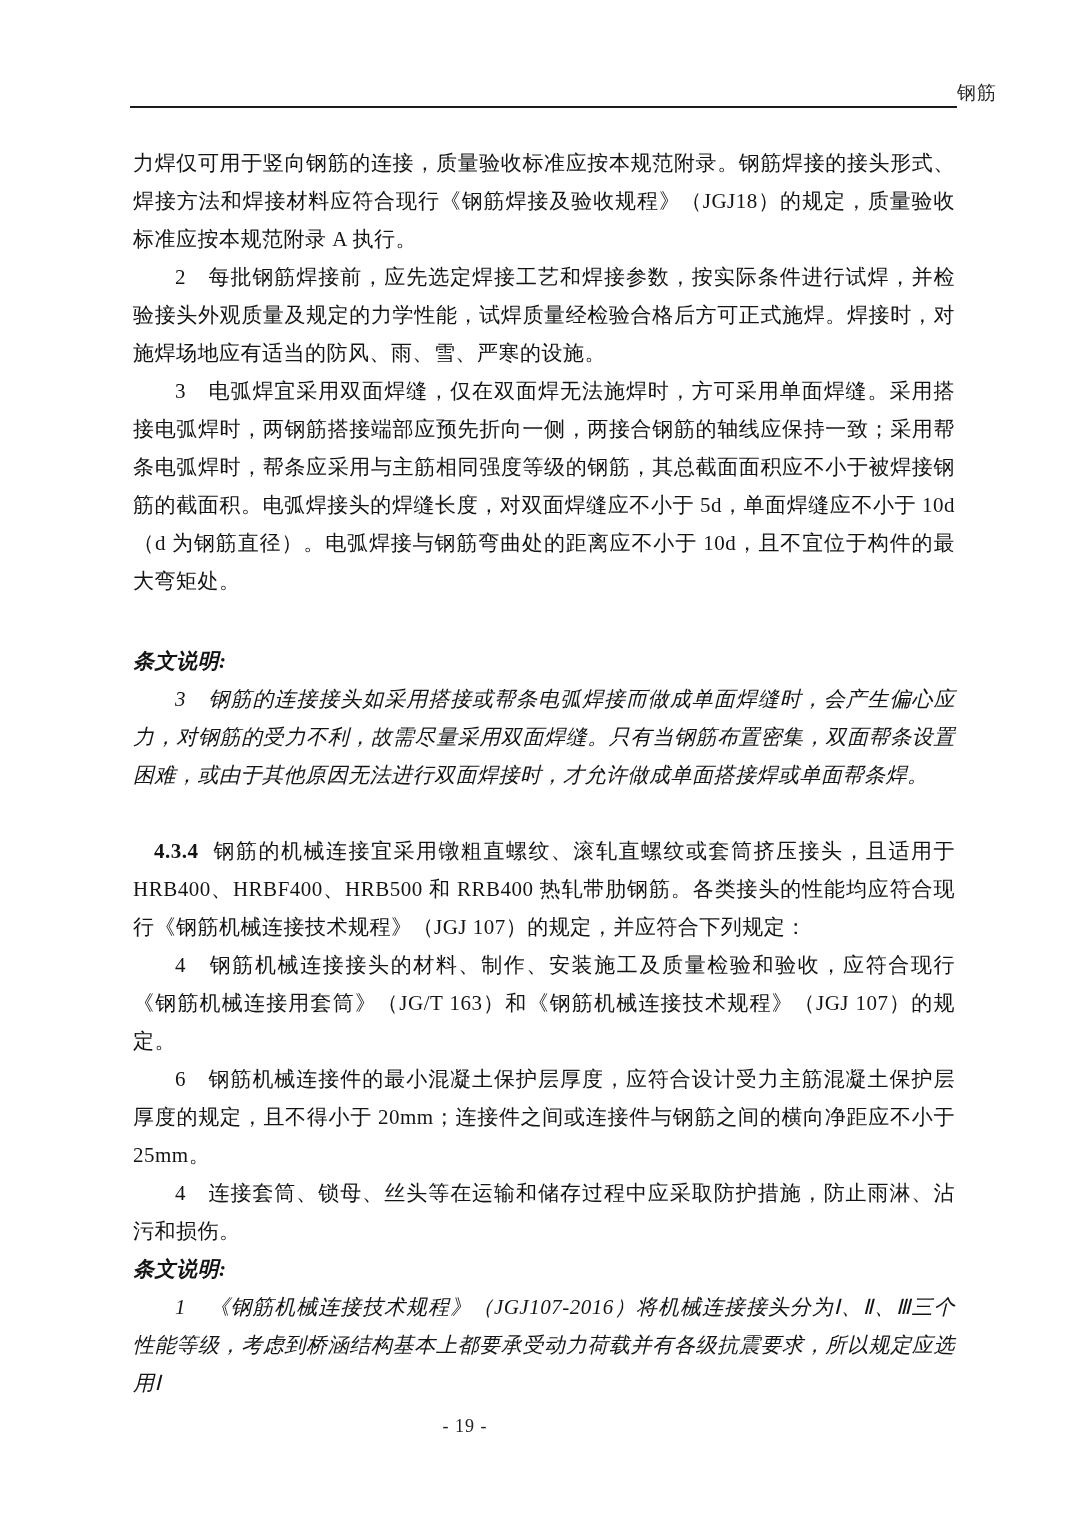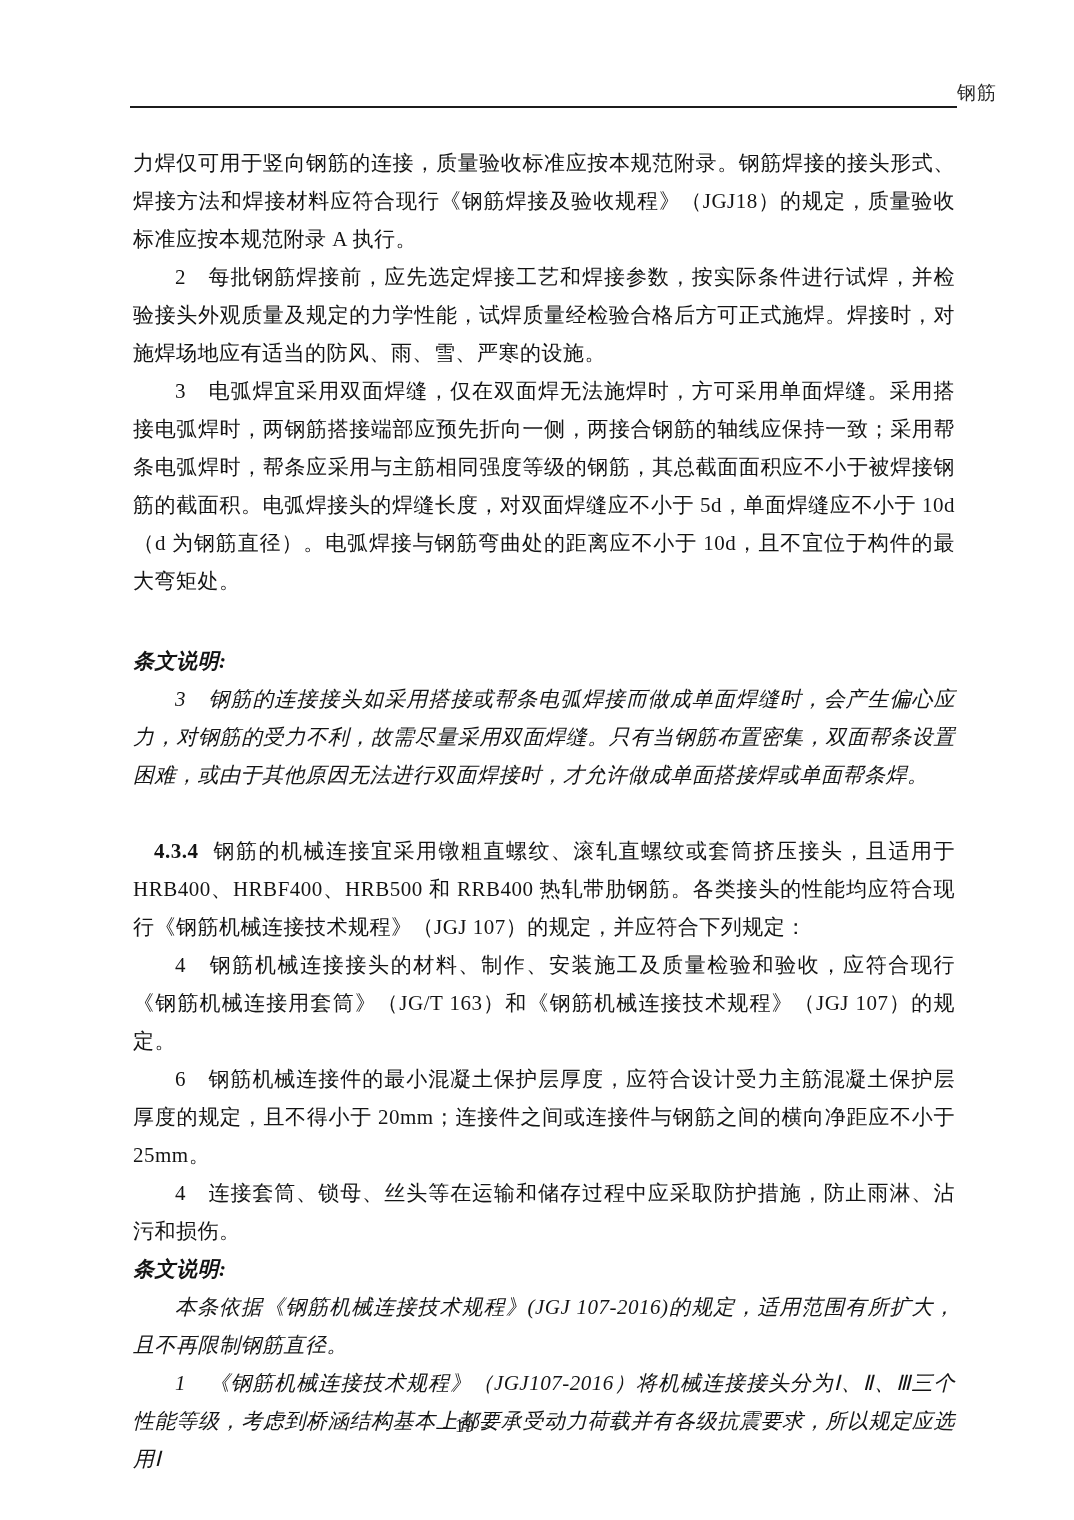--- a/index.html
+++ b/index.html
@@ -109,21 +109,20 @@
 
 
     <p class="indent2">4　钢筋机械连接接头的材料、制作、安装施工及质量检验和验收，应符合现行《钢筋机械连接用套筒》（JG/T 163）和《钢筋机械连接技术规程》（JGJ 107）的规定。</p>
 
     <p class="indent2">6　钢筋机械连接件的最小混凝土保护层厚度，应符合设计受力主筋混凝土保护层厚度的规定，且不得小于 20mm；连接件之间或连接件与钢筋之间的横向净距应不小于 25mm。</p>
 
     <p class="indent2">4　连接套筒、锁母、丝头等在运输和储存过程中应采取防护措施，防止雨淋、沾污和损伤。</p>
 
     <p class="notes-label">条文说明:</p>
 
-    <p class="notes indent2">本条依据《钢筋机械连接技术规程》(JGJ 107-2016)的规定，适用范围有所扩大，且不再限制钢筋直径。</p>
 
     <p class="notes indent2">1　《钢筋机械连接技术规程》（JGJ107-2016）将机械连接接头分为Ⅰ、Ⅱ、Ⅲ三个性能等级，考虑到桥涵结构基本上都要承受动力荷载并有各级抗震要求，所以规定应选用Ⅰ</p>
 
   </div>
 
   <div class="footer">- 19 -</div>
 
 </div>
 
 </body></html>

